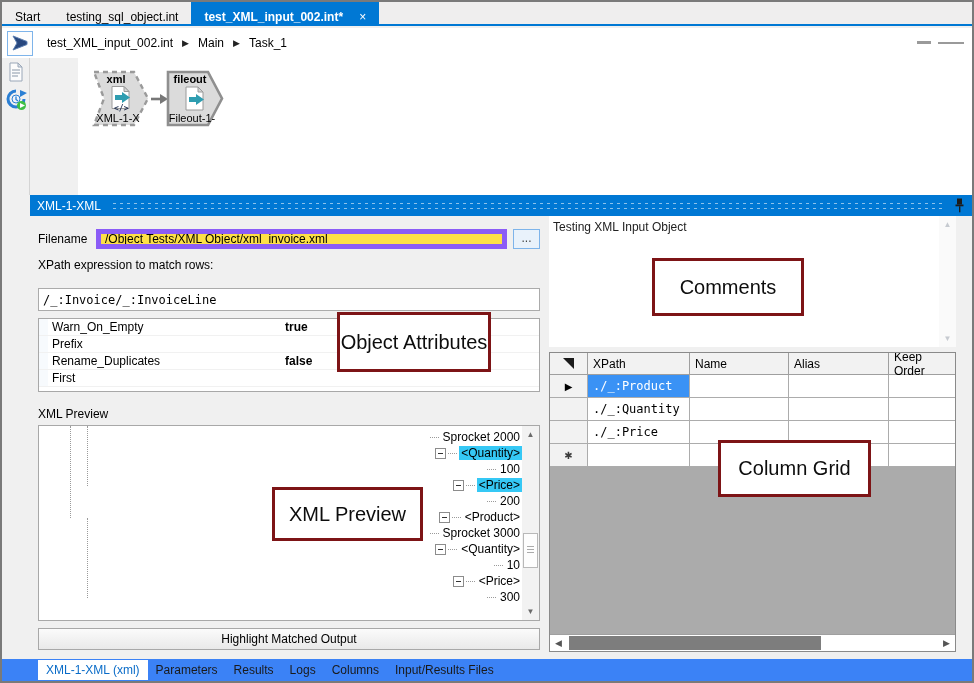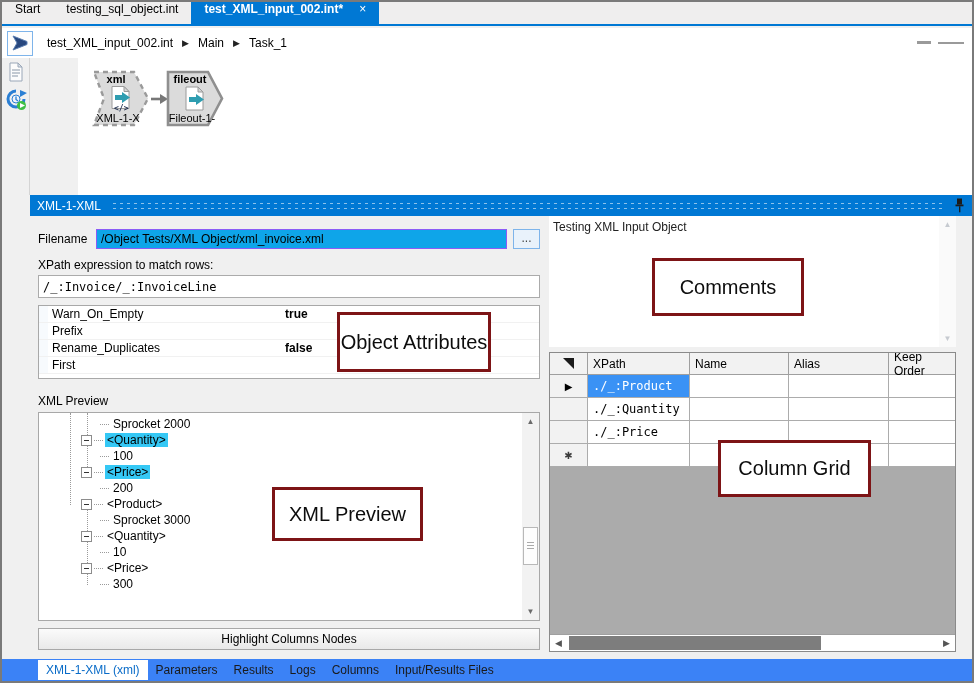--- a/index.html
+++ b/index.html
@@ -5,21 +5,21 @@
   * { margin:0; padding:0; box-sizing:border-box; }
   body { background:#cfcfcf; font-family:"Liberation Sans",sans-serif; }
   .window{
     position:relative; width:974px; height:683px;
     background:#f0f0f0; border:2px solid #7a7a7a; overflow:hidden;
     font-size:12px; color:#000;
   }
   
   .tabbar{ position:absolute; top:0; left:0; right:0; height:24px;
     background:#efeeee; border-bottom:2px solid #0078d4; display:flex; }
-  .doc-tab{ display:flex; align-items:flex-start; padding:0 13px; cursor:default; }
+  .doc-tab{ display:flex; align-items:flex-end; padding:0 13px; cursor:default; }
   .doc-tab.active{ background:#0078d4; color:#fff; font-weight:bold; }
   .doc-tab .close{ margin-left:16px; font-weight:normal; font-size:12px; }
   
   .crumbrow{ position:absolute; top:26px; left:0; right:0; height:30px; background:#fff;
     display:flex; align-items:center; }
   .play-btn{ width:26px; height:25px; margin-left:5px; border:1px solid #7eb4ea;
     background:#fdfdfd; display:flex; align-items:center; justify-content:center; }
   .crumbs{ margin-left:14px; display:flex; align-items:center; gap:9px; }
   .crumb-sep{ font-size:9px; color:#222; }
   .win-dashes{ position:absolute; right:8px; top:13px; display:flex; align-items:center; gap:7px;}
@@ -43,38 +43,38 @@
     background:#0078d4; color:#fff; display:flex; align-items:center; padding:0 7px; }
   .panel-header .dots{ flex:1; height:9px; margin:0 10px;
     background-image:radial-gradient(rgba(255,255,255,.55) 1px, transparent 1.4px);
     background-size:7px 5px; }
   
   .panel-body{ position:absolute; top:214px; bottom:22px; left:0; right:0;
     background:#f0f0f0; display:flex; }
   .left-col{ margin-left:36px; width:502px; display:flex; flex-direction:column; }
   .file-row{ margin-top:13px; display:flex; align-items:center; }
   .file-row .lbl{ width:58px; }
-  .textbox{ flex:1; height:20px; background:#0ea5e9; border:1px solid #8b5cf6;
+  .textbox{ flex:1; height:20px; background:#fde047; border:5px solid #8b5cf6;
     display:flex; align-items:center; padding-left:4px; overflow:hidden; white-space:nowrap;text-align:center; }
   .browse-btn{ width:27px; height:20px; margin-left:6px; border:1px solid #7eb4ea;
     background:#e9f2fb; color:#444; text-align:center; line-height:16px; }
   .xpath-lbl{ margin-top:9px; }
-  .xpath-box{ margin-top:3px; height:23px; background:#fff; border:1px solid #ababab;
+  .xpath-box{ margin-top:16px; height:23px; background:#fff; border:1px solid #ababab;
     font-family:"DejaVu Sans Mono",monospace; font-size:12px; display:flex; align-items:center;
     padding-left:4px; }
   .attr-table{ margin-top:7px; height:74px; border:1px solid #a8a8a8; background:#fff;
     overflow:hidden; }
   .attr-row{ height:17px; display:flex; align-items:center; border-bottom:1px solid #f1f1f1; }
   .attr-row .indent{ width:9px; align-self:stretch; background:#f7fafd; }
   .attr-row .a-name{ width:237px; padding-left:4px; }
   .attr-row .a-val{ flex:1; font-weight:bold; }
   .preview-lbl{ margin-top:15px; }
   .tree-box{ margin-top:4px; flex:1; border:1px solid #a8a8a8; background:#fff;
     position:relative; overflow:hidden; padding:3px 17px 0 0; }
-  .tree-row{ height:16px; display:flex; align-items:center; position:relative; }
+  .tree-row{ height:16px; display:flex; align-items:center; position:relative;justify-content:flex-end; }
   .tree-row .stub{ width:9px; border-top:1px dotted #9a9a9a; margin-right:2px; }
   .expander{ width:11px; height:11px; border:1px solid #8c8c8c; background:#fff;
     position:relative; margin-right:2px; flex:none; }
   .expander::after{ content:""; position:absolute; left:2px; right:2px; top:4px;
     border-top:1px solid #333; }
   .lvl2{ padding-left:25px; } .lvl3{ padding-left:42px; } .lvl4{ padding-left:61px; }
   .tree-label{ padding:0 2px; white-space:nowrap; }
   .tree-label.hl{ background:#35c8f5; }
   .vline{ position:absolute; border-left:1px dotted #9a9a9a; width:0; }
   .vscroll{ position:absolute; top:0; right:0; bottom:0; width:17px; background:#f2f2f2;
@@ -329,21 +329,21 @@
           <div class="arr">▲</div>
           <div class="track">
             <div class="thumb" style="top:56%; height:22%;">
               <div class="grip"></div>
             </div>
           </div>
           <div class="arr">▼</div>
         </div>
       </div>
 
-      <div class="hl-btn">Highlight Columns Nodes</div>
+      <div class="hl-btn">Highlight Matched Output</div>
       <div style="height:9px;"></div>
     </div>
 
     <div class="right-col">
       <div class="comments-box">
         <div class="comments-text">Testing XML Input Object</div>
         <div class="vscroll comments-scroll">
           <div class="arr">▲</div>
           <div class="track"></div>
           <div class="arr">▼</div>

